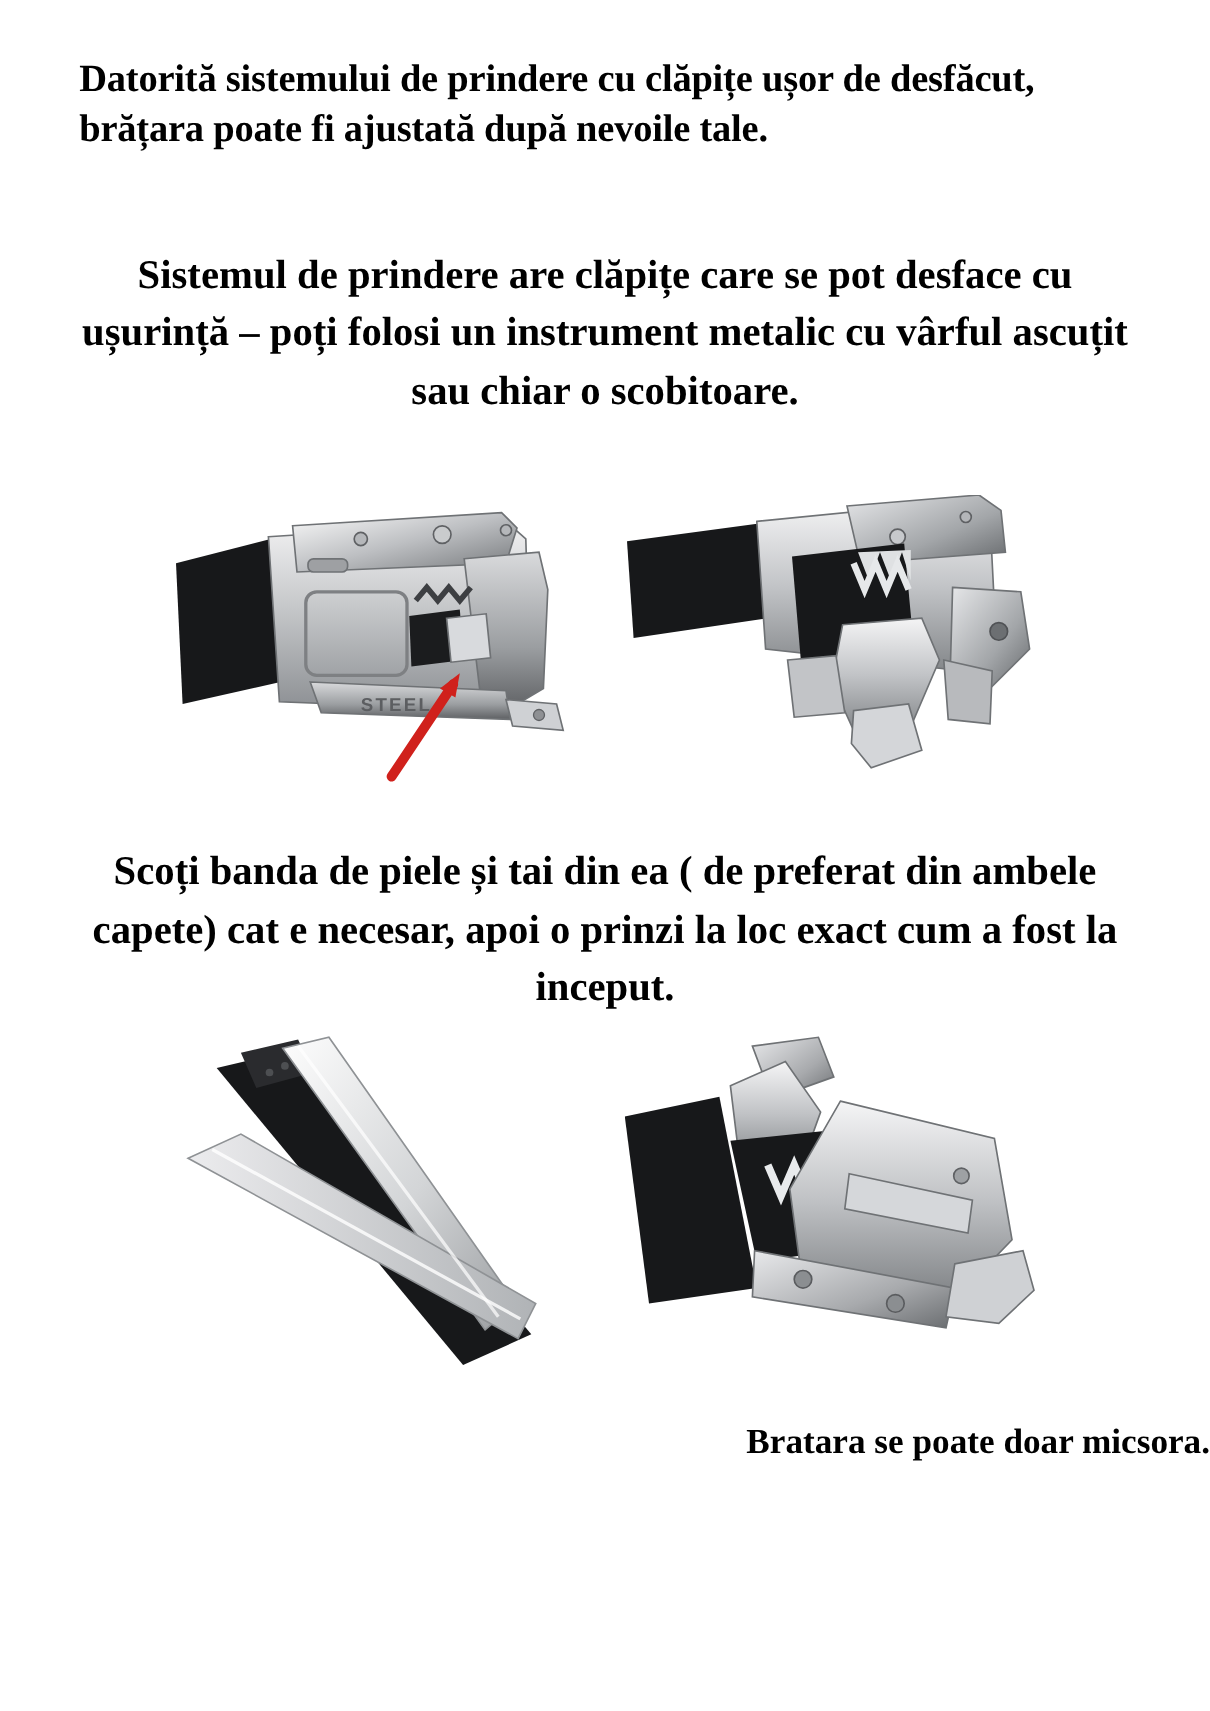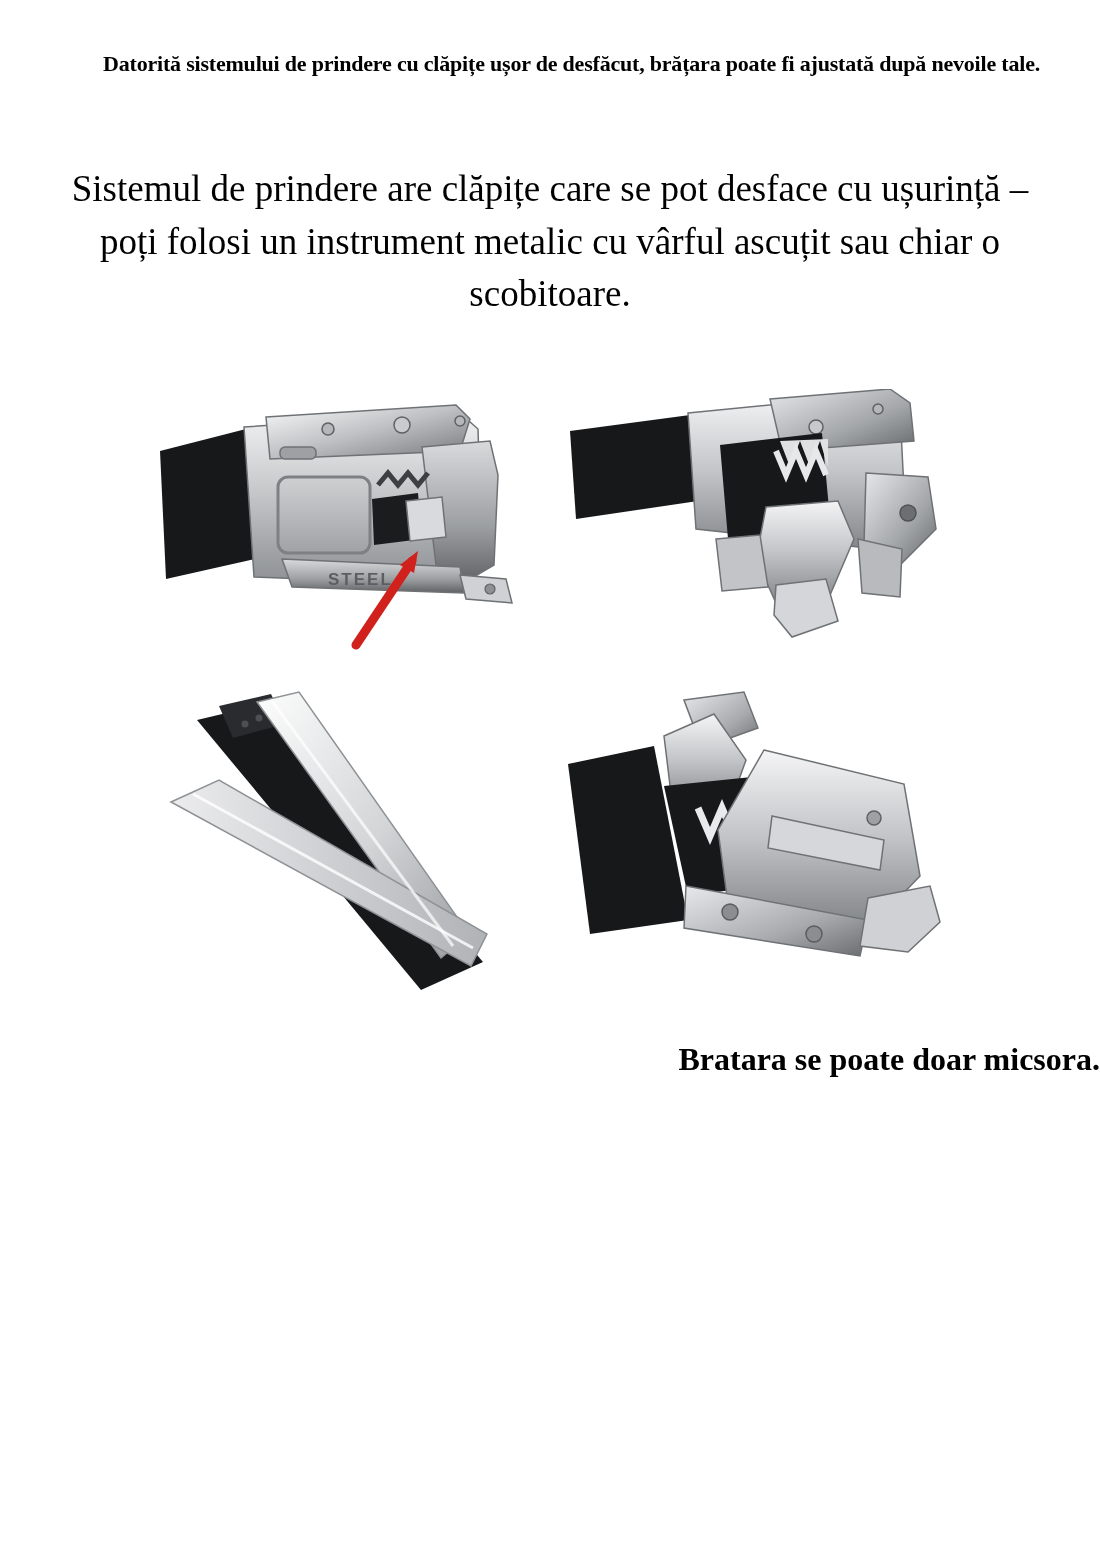--- a/index.html
+++ b/index.html
@@ -18,29 +18,30 @@
   .page {
     width: 1100px;
     height: 1555px;
     position: relative;
     box-sizing: border-box;
     padding: 0;
   }
   .heading {
     font-family: "Liberation Serif", serif;
     font-weight: bold;
-    font-size: 22px;
+    font-size: 35px;
     line-height: 1.28;
-    text-align: right;
+    text-align: left;
     padding: 50px 60px 0 60px;
     letter-spacing: -0.2px;
+    margin-left: 12px;
   }
   .para {
     font-family: "Liberation Serif", serif;
-    font-weight: normal;
+    font-weight: bold;
     font-size: 37px;
     line-height: 1.42;
     text-align: center;
     padding: 0 55px;
   }
   .para-1 {
     margin-top: 85px;
   }
   .para-2 {
     margin-top: 32px;
@@ -173,20 +174,21 @@
 
         <path d="M296,84 L358,88 L366,140 L330,176 L294,156 Z" fill="url(#gB2)" stroke="#6f7275" stroke-width="1.5"></path>
         <circle cx="338" cy="124" r="8" fill="#6c6f72" stroke="#505255" stroke-width="1.5"></circle>
 
         <path d="M288,150 L332,160 L330,208 L292,204 Z" fill="#b8babd" stroke="#6f7275" stroke-width="1.5"></path>
       </svg>
     </div>
 
   </div>
 
+  <div class="para para-2">Scoți banda de piele și tai din ea ( de preferat din ambele capete) cat e necesar, apoi o prinzi la loc exact cum a fost la inceput.</div>
 
   <div class="figure-row row-2">
 
     <div class="figure fig-c">
       <svg viewBox="0 0 365 320" xmlns="http://www.w3.org/2000/svg">
         <defs>
           <linearGradient id="gC1" x1="0" y1="0" x2="1" y2="1">
             <stop offset="0%" stop-color="#fdfdfd"></stop>
             <stop offset="55%" stop-color="#d3d5d7"></stop>
             <stop offset="100%" stop-color="#9a9da0"></stop>

